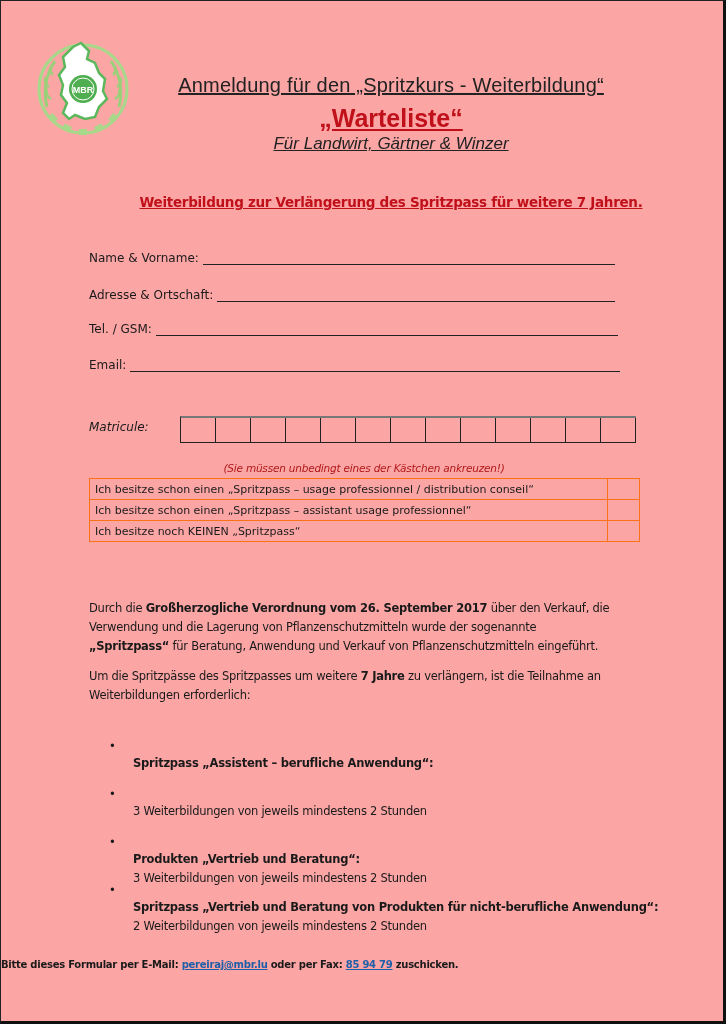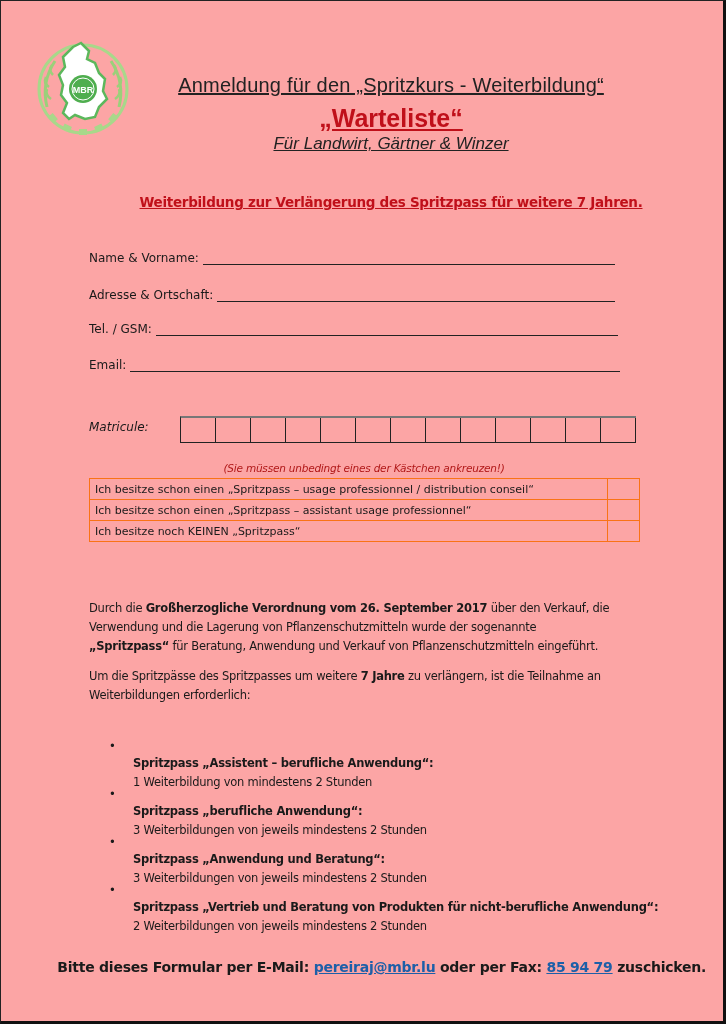--- a/index.html
+++ b/index.html
@@ -20,21 +20,21 @@
   .warn { left: 0; width: 726px; top: 461px; text-align: center; font-size: 10.5px; font-style: italic; color: #b01818; font-family: "DejaVu Sans", sans-serif; letter-spacing: -0.2px; }
   table.opts { position: absolute; left: 88px; top: 477px; width: 551px; border-collapse: collapse; font-size: 11px; font-family: "DejaVu Sans", sans-serif; }
   table.opts td { border: 1px solid #f97316; height: 20px; padding: 0 5px; }
   table.opts td.box { width: 31px; padding: 0; }
   .para { left: 88px; width: 560px; font-size: 11.5px; line-height: 19px; font-family: "DejaVu Sans", sans-serif; letter-spacing: -0.25px; }
   .para b { font-weight: bold; }
   .bullet { left: 108px; width: 540px; font-size: 11.5px; line-height: 19px; font-family: "DejaVu Sans", sans-serif; letter-spacing: -0.25px; }
   .bullet .dot { position: absolute; left: 0; top: 0; }
   .bullet .txt { position: absolute; left: 24px; top: 0; white-space: nowrap; margin-top: 17px; }
   .bullet .t1 { font-weight: bold; }
-  .footer { left: 0; width: 705px; top: 958px; text-align: right; font-size: 14px; font-weight: bold; font-family: "DejaVu Sans", sans-serif; letter-spacing: -0.25px; }
+  .footer { left: 0; width: 705px; top: 958px; text-align: left; font-size: 10px; font-weight: bold; font-family: "DejaVu Sans", sans-serif; letter-spacing: -0.25px; }
   .footer a { color: #1d5fa8; text-decoration: underline; }
 </style>
 </head>
 <body>
 
 <div class="page">
 
   <div class="abs logo">
     <svg width="100" height="100" viewBox="0 0 100 100">
 
@@ -125,34 +125,32 @@
 
   <div class="abs para" style="top:666px;">
     <div><span>Um die Spritzpässe des Spritzpasses um weitere </span><b>7 Jahre</b><span> zu verlängern, ist die Teilnahme an</span></div>
     <div>Weiterbildungen erforderlich:</div>
   </div>
 
   <div class="abs bullet" style="top:736px;">
     <span class="dot">•</span>
     <div class="txt">
         <div class="t1">Spritzpass „Assistent – berufliche Anwendung“:</div>
-        <div>1 Weiterbildung von mindestens 2 Stunden</div>
       </div>
   </div>
   <div class="abs bullet" style="top:784px;">
     <span class="dot">•</span>
     <div class="txt">
-        <div class="t1">Spritzpass „berufliche Anwendung“:</div>
         <div>3 Weiterbildungen von jeweils mindestens 2 Stunden</div>
       </div>
   </div>
   <div class="abs bullet" style="top:832px;">
     <span class="dot">•</span>
     <div class="txt">
-        <div class="t1">Spritzpass „Anwendung und Beratung“:</div>
+        <div class="t1">Produkten „Vertrieb und Beratung“:</div>
         <div>3 Weiterbildungen von jeweils mindestens 2 Stunden</div>
       </div>
   </div>
   <div class="abs bullet" style="top:880px;">
     <span class="dot">•</span>
     <div class="txt">
         <div class="t1">Spritzpass „Vertrieb und Beratung von Produkten für nicht-berufliche Anwendung“:</div>
         <div>2 Weiterbildungen von jeweils mindestens 2 Stunden</div>
       </div>
   </div>

